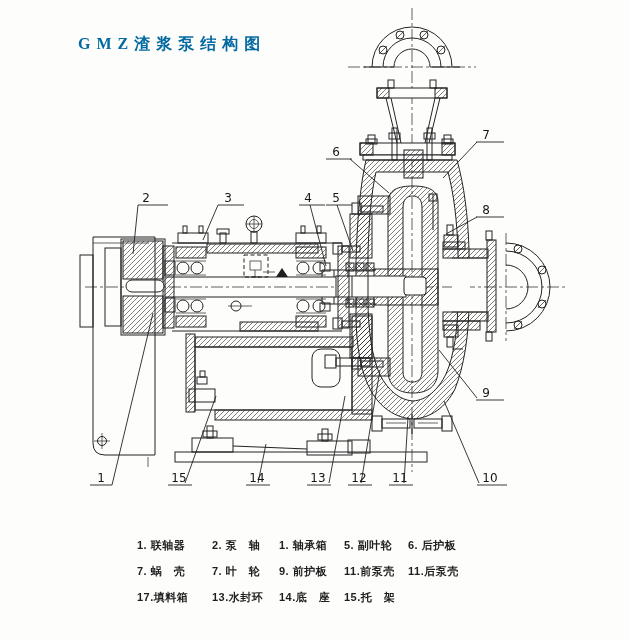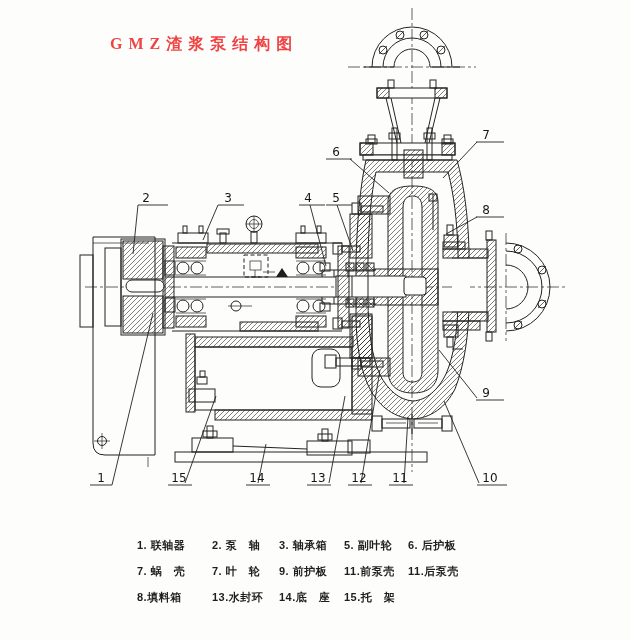--- a/index.html
+++ b/index.html
@@ -1,19 +1,19 @@
 <!DOCTYPE html>
 <html><head>
 <meta charset="utf-8">
 <style>
   html,body{margin:0;padding:0;background:#ffffff;}
   .canvas{position:relative;width:630px;height:640px;background:#fdfdfc;overflow:hidden;
           font-family:"Liberation Sans",sans-serif;color:#1d1d1d;}
   .title{position:absolute;left:78px;top:34px;font-family:"Liberation Serif",serif;
-         font-size:16px;font-weight:bold;letter-spacing:6px;color:#ef4444;white-space:nowrap;margin-left:32px;}
+         font-size:16px;font-weight:bold;letter-spacing:6px;color:#0369a1;white-space:nowrap;}
   svg{position:absolute;left:0;top:0;}
   .s{fill:none;stroke:#232323;stroke-width:1;}
   .th{stroke-width:.7;}
   .h{fill:url(#hp);stroke:#232323;stroke-width:1;}
   .w{fill:#fdfdfc;stroke:#232323;stroke-width:1;}
   .wn{fill:#fdfdfc;stroke:none;}
   .cl{fill:none;stroke:#3a3a3a;stroke-width:.8;stroke-dasharray:12 3 3 3;}
   .ld{fill:none;stroke:#232323;stroke-width:.9;}
   .ct{font:12px "DejaVu Sans",sans-serif;fill:#161616;text-anchor:middle;}
   .legend{position:absolute;left:137px;top:538px;width:330px;display:grid;
@@ -285,27 +285,27 @@
       <text class="ct" x="359" y="482">12</text>
       <text class="ct" x="318" y="482">13</text>
       <text class="ct" x="257" y="482">14</text>
       <text class="ct" x="179" y="482">15</text>
     </g>
   </svg>
 
   <div class="legend">
     <span>1. 联轴器</span>
     <span>2. 泵　轴</span>
-    <span>3. 轴承箱</span>
+    <span>1. 轴承箱</span>
     <span>5. 副叶轮</span>
     <span>6. 后护板</span>
     <span>7. 蜗　壳</span>
     <span>7. 叶　轮</span>
     <span>9. 前护板</span>
     <span>11.前泵壳</span>
     <span>11.后泵壳</span>
-    <span>8.填料箱</span>
+    <span>17.填料箱</span>
     <span>13.水封环</span>
     <span>14.底　座</span>
     <span>15.托　架</span>
   </div>
 
 </div>
 
 </body></html>

